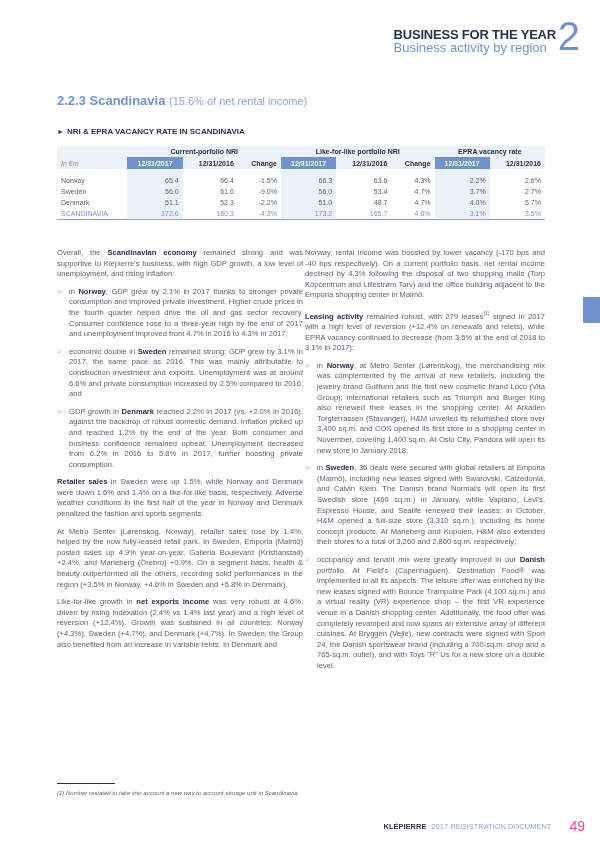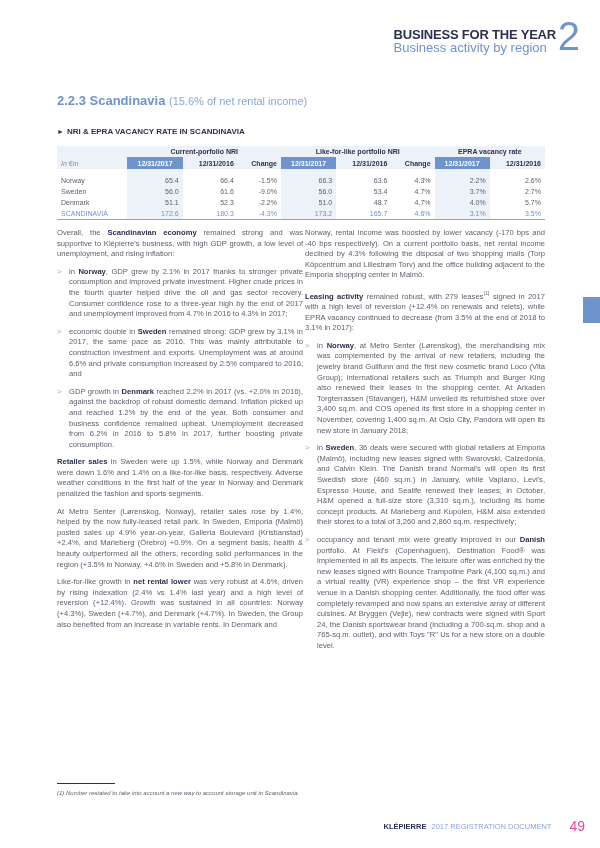--- a/index.html
+++ b/index.html
@@ -25,21 +25,21 @@
     .tbl .hdr th { background: #edf1f8; color: #2b3150; font-weight: bold; height: 12px; }
     .tbl .hdr th.unit { text-align: left; font-style: italic; font-weight: normal; color: #8a8f99; }
     .tbl .hdr th.hl { background: #6f93cc; color: #ffffff; text-align: center; }
     .tbl .spacer td { height: 6px; }
     .tbl .spacer td.hlc { background: #edf1f8; }
     .tbl td.name { text-align: left; color: #5a5f6b; }
     .tbl td.hlc { background: #edf1f8; }
     .tbl tr.total td { color: #6f93cc; border-bottom: 1.5px solid #9aa0aa; }
     .tbl tr.total td.name { color: #6f93cc; }
 
-    .col { position: absolute; width: 246px; font-size: 7.6px; line-height: 10.6px; color: #5a5f6b; text-align: justify; }
+    .col { position: absolute; width: 246px; font-size: 7.6px; line-height: 10.6px; color: #5a5f6b; text-align: justify; margin-top: 20px; }
     .col-left { left: 57px; top: 228px; }
     .col-right { left: 305px; top: 228px; width: 240px; }
     .col p { margin-bottom: 7px; }
     .col b { color: #2b3150; }
     .bullet { position: relative; padding-left: 12px; margin-bottom: 7px; }
     .bullet .mark { position: absolute; left: 0; top: 0; color: #8aa6d6; }
     sup { font-size: 5px; }
 
     .side-tab { position: absolute; right: 0; top: 297px; width: 17px; height: 26px; background: #6f93cc; }
 
@@ -151,21 +151,21 @@
   <div class="bullet">
     <span class="mark">&gt;</span>
     <span>economic double in </span><b>Sweden</b><span> remained strong: GDP grew by 3.1% in 2017, the same pace as 2016. This was mainly attributable to construction investment and exports. Unemployment was at around 6.6% and private consumption increased by 2.5% compared to 2016; and</span>
   </div>
   <div class="bullet">
     <span class="mark">&gt;</span>
     <span>GDP growth in </span><b>Denmark</b><span> reached 2.2% in 2017 (vs. +2.0% in 2016), against the backdrop of robust domestic demand. Inflation picked up and reached 1.2% by the end of the year. Both consumer and business confidence remained upbeat. Unemployment decreased from 6.2% in 2016 to 5.8% in 2017, further boosting private consumption.</span>
   </div>
   <p><b>Retailer sales</b><span> in Sweden were up 1.5%, while Norway and Denmark were down 1.6% and 1.4% on a like-for-like basis, respectively. Adverse weather conditions in the first half of the year in Norway and Denmark penalized the fashion and sports segments.</span></p>
   <p>At Metro Senter (Lørenskog, Norway), retailer sales rose by 1.4%, helped by the now fully-leased retail park. In Sweden, Emporia (Malmö) posted sales up 4.9% year-on-year, Galleria Boulevard (Kristianstad) +2.4%, and Marieberg (Örebro) +0.9%. On a segment basis, health &amp; beauty outperformed all the others, recording solid performances in the region (+3.5% in Norway, +4.6% in Sweden and +5.8% in Denmark).</p>
-  <p><span>Like-for-like growth in </span><b>net rental lower</b><span> was very robust at 4.6%, driven by rising indexation (2.4% vs 1.4% last year) and a high level of reversion (+12.4%). Growth was sustained in all countries: Norway (+4.3%), Sweden (+4.7%), and Denmark (+4.7%). In Sweden, the Group also benefited from an increase in variable rents. In Denmark and</span></p>
+  <p><span>Like-for-like growth in </span><b>net exports income</b><span> was very robust at 4.6%, driven by rising indexation (2.4% vs 1.4% last year) and a high level of reversion (+12.4%). Growth was sustained in all countries: Norway (+4.3%), Sweden (+4.7%), and Denmark (+4.7%). In Sweden, the Group also benefited from an increase in variable rents. In Denmark and</span></p>
 </div>
 
 <div class="col col-right">
   <p>Norway, rental income was boosted by lower vacancy (-170 bps and -40 bps respectively). On a current portfolio basis, net rental income declined by 4.3% following the disposal of two shopping malls (Torp Köpcentrum and Lillestrøm Torv) and the office building adjacent to the Emporia shopping center in Malmö.</p>
   <p><b>Leasing activity</b><span> remained robust, with 279 leases</span><sup>(1)</sup><span> signed in 2017 with a high level of reversion (+12.4% on renewals and relets), while EPRA vacancy continued to decrease (from 3.5% at the end of 2018 to 3.1% in 2017):</span></p>
   <div class="bullet">
     <span class="mark">&gt;</span>
     <span>in </span><b>Norway</b><span>, at Metro Senter (Lørenskog), the merchandising mix was complemented by the arrival of new retailers, including the jewelry brand Gullfunn and the first new cosmetic brand Loco (Vita Group); international retailers such as Triumph and Burger King also renewed their leases in the shopping center. At Arkaden Torgterrassen (Stavanger), H&amp;M unveiled its refurbished store over 3,400 sq.m. and COS opened its first store in a shopping center in November, covering 1,400 sq.m. At Oslo City, Pandora will open its new store in January 2018;</span>
   </div>
   <div class="bullet">

